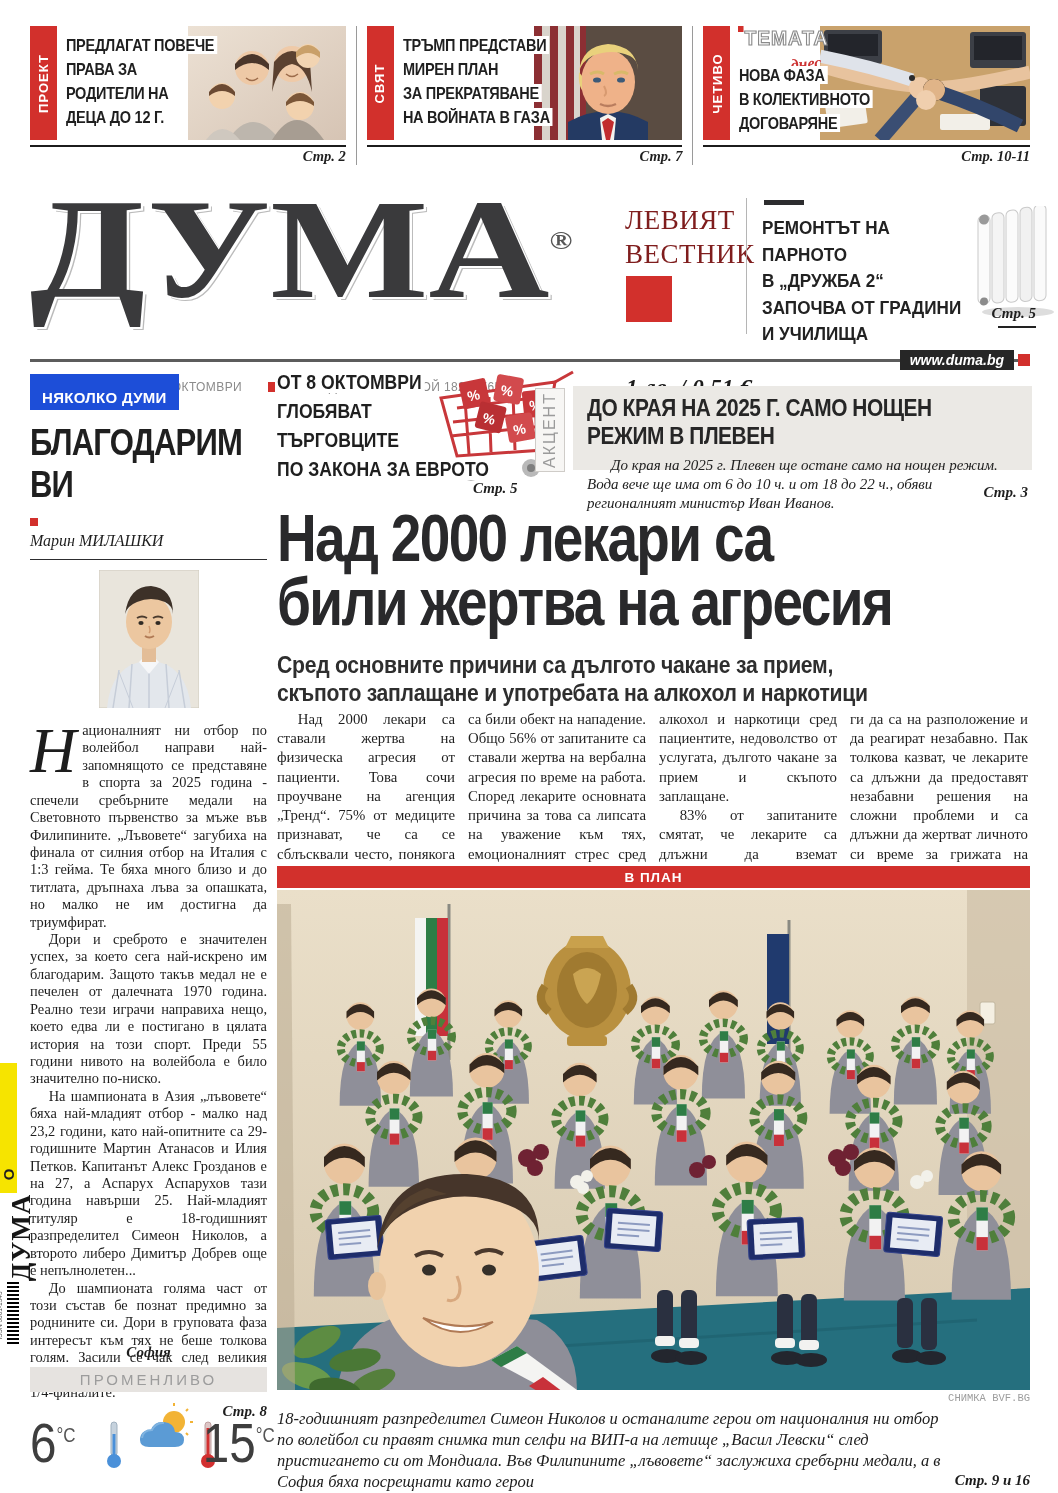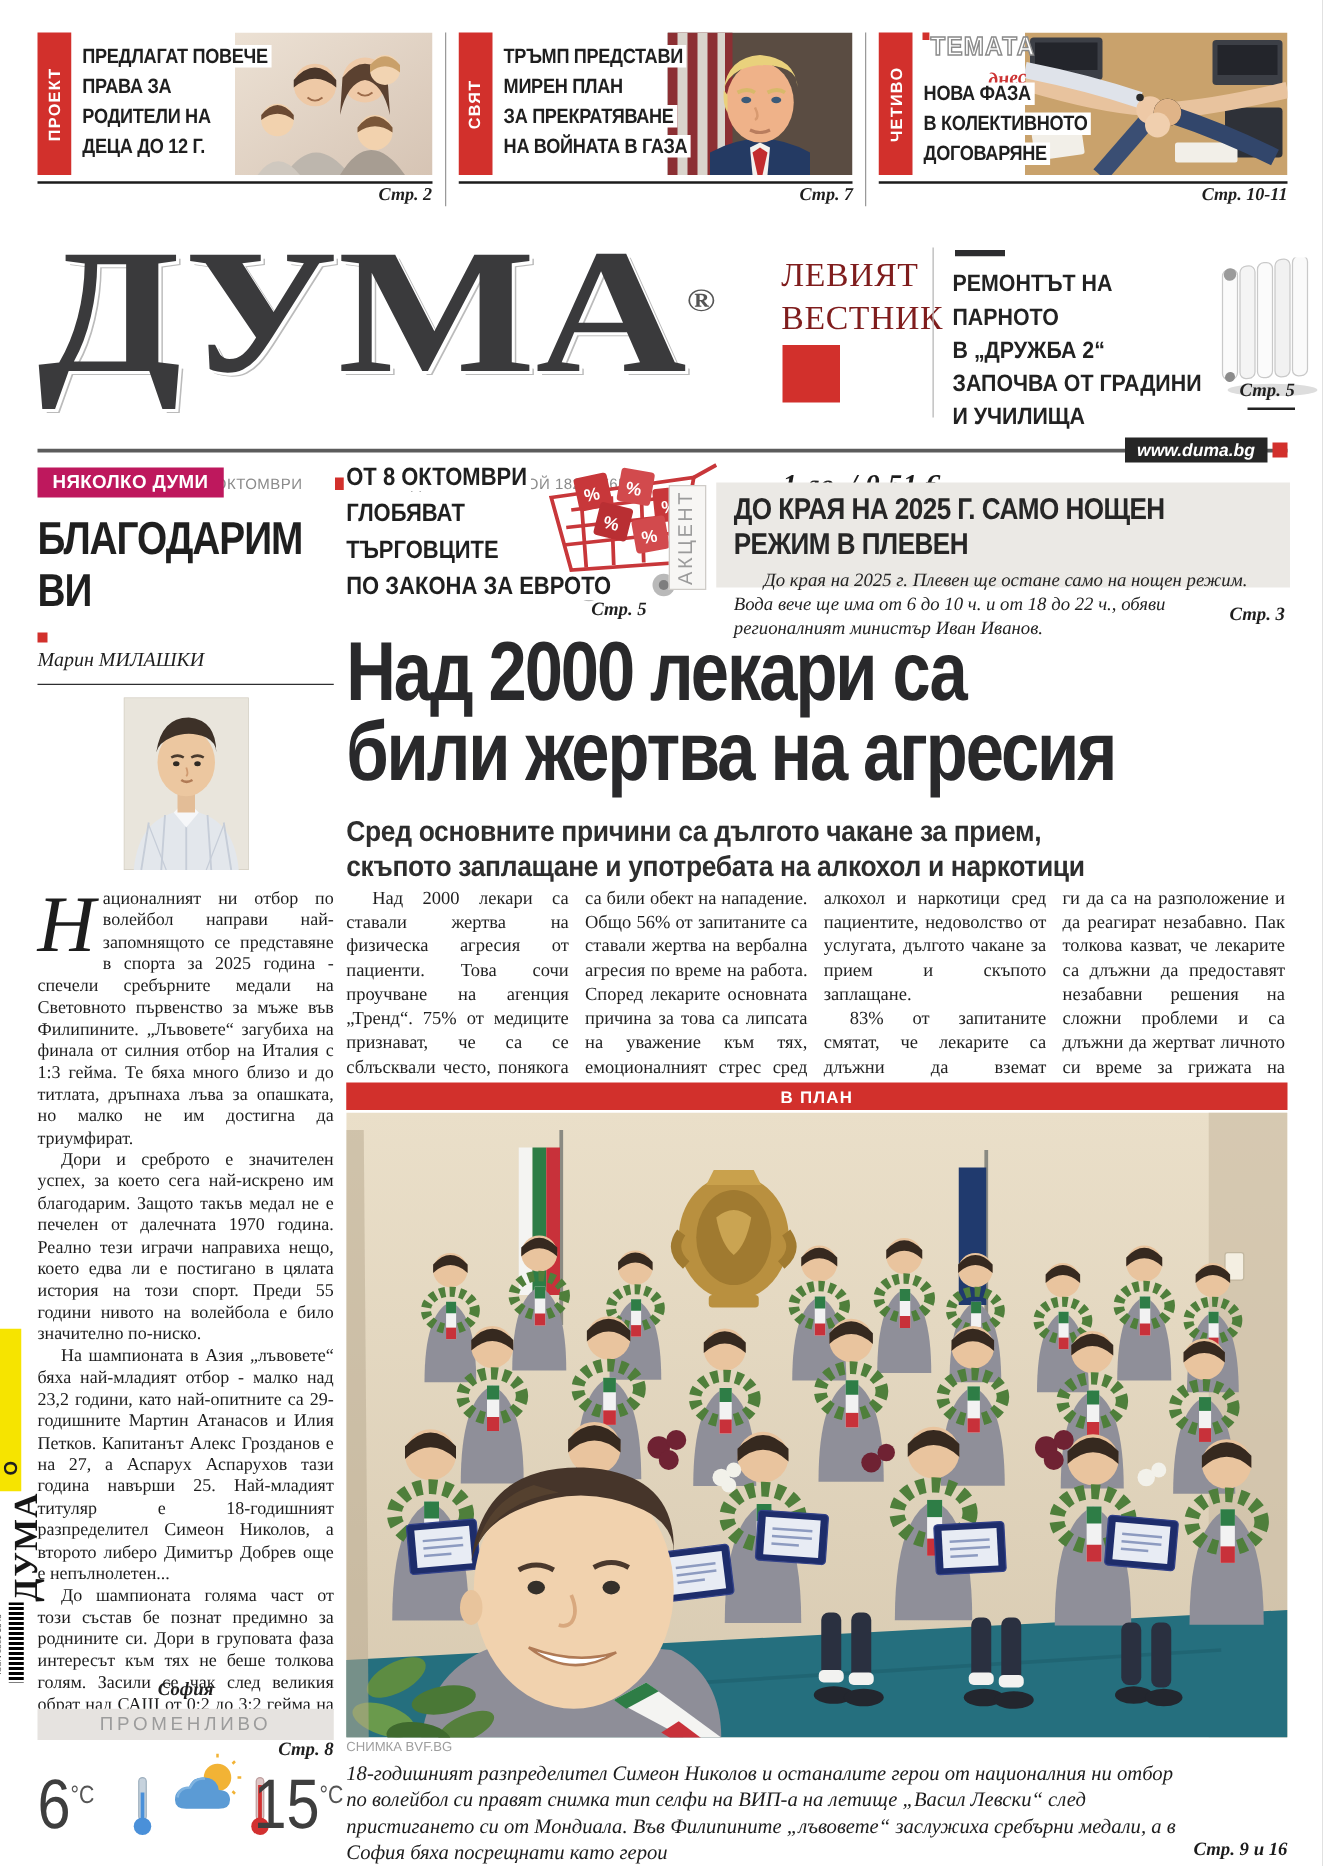--- a/index.html
+++ b/index.html
@@ -64,22 +64,22 @@
   .dl-price { position:absolute; left:596px; top:-2px; font-family:"Liberation Serif",serif;
               font-style:italic; font-weight:bold; font-size:23px; color:#1c1c1c; }
   .rule-main { position:absolute; left:30px; top:359px; width:1000px; height:3px; background:#5c5c5c; }
   .sitebar { position:absolute; right:28px; top:350px; height:20px; display:flex; align-items:center; }
   .sitebar .bar { background:#262626; color:#fff; font-family:"Liberation Sans",sans-serif;
                   font-style:italic; font-weight:bold; font-size:14px; padding:2px 10px;margin-left:28px; }
   .sitebar .sq { width:12px; height:12px; background:#d2302c; margin-left:4px; }
 
   
   .opinion { position:absolute; left:30px; top:374px; width:237px; }
-  .kicker { display:inline-block; background:#be185d; color:#fff; font-family:"Liberation Sans",sans-serif;
-            font-weight:bold; font-size:15px; padding:3px 12px 4px; letter-spacing:.3px; }
+  .kicker { display:inline-block; background:#1d4ed8; color:#fff; font-family:"Liberation Sans",sans-serif;
+            font-weight:bold; font-size:15px; padding:15px 12px 4px; letter-spacing:.3px; }
   .op-title { margin-top:12px; font-family:"Liberation Sans",sans-serif; font-weight:bold;
               font-size:37px; transform:scaleX(.84); transform-origin:left top; letter-spacing:-1px; }
   .op-sq { width:8px; height:8px; background:#d2302c; margin-top:12px; }
   .op-author { margin-top:6px; font-style:italic; font-size:16px; }
   .op-hr { border:none; border-top:1.5px solid #2d2d2f; margin-top:9px; }
   .op-photo { margin:10px auto 0; width:100px; }
   .op-body { margin-top:10px; font-size:14.4px; line-height:1.21; text-align:justify; color:#1d1d1d; }
   .op-body p { text-indent:1.3em; }
   .op-body p.first { text-indent:0; }
   .dropcap { float:left; font-style:italic; font-size:64px; line-height:50px; padding:4px 6px 0 0; }
@@ -130,21 +130,21 @@
               line-height:1.2; color:#2e2e2e; transform:scaleX(.92); transform-origin:left top;
               white-space:pre-line; letter-spacing:-.3px; }
   .lead-cols { display:flex; gap:13px; height:152px; overflow:hidden; margin-top:2px; }
   .lead-cols .col { width:178px; font-size:14.8px; line-height:1.3; text-align:justify; }
   .lead-cols .col p.ind { text-indent:1.4em; }
 
   .vkadr { height:22px; background:#d2302c; margin-top:4px; display:flex; align-items:center; justify-content:center; }
   .vkadr span { color:#fff; font-family:"Liberation Sans",sans-serif; font-weight:bold;
                 font-size:13.5px; letter-spacing:1px; }
   .bigphoto { margin-top:2px; height:500px; }
-  .credit { text-align:left; font-family:Liberation Sans, sans-serif; font-size:10.5px; color:#9d9d9d; margin-top:2px; }
+  .credit { text-align:right; font-family:Liberation Mono, monospace; font-size:10.5px; color:#9d9d9d; margin-top:2px; }
   .caption { position:relative; margin-top:4px; font-style:italic; font-size:16.5px; line-height:1.28;
              padding-right:78px; color:#1c1c1c; }
   .cap-ref { position:absolute; right:0; bottom:2px; font-style:italic; font-weight:bold; font-size:15px; }
 
   
   .spine-yellow { position:absolute; left:0; top:1063px; width:17px; height:130px; background:#f6e400;
                   display:flex; align-items:flex-end; justify-content:center; }
   .spine-yellow span { font-family:"Liberation Sans",sans-serif; font-weight:bold; font-size:15px;
                        transform:rotate(-90deg); margin-bottom:10px; }
   .spine-duma { position:absolute; left:-34px; top:1222px; width:110px; text-align:center;

